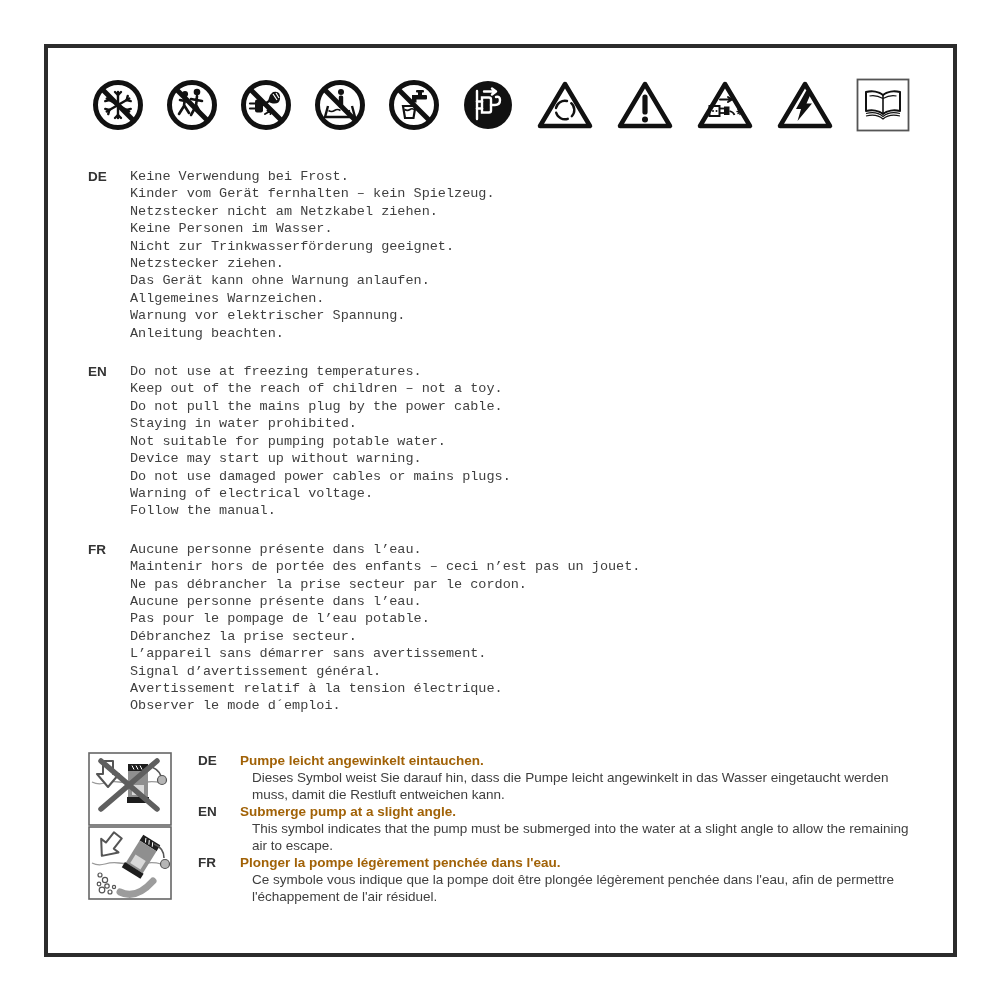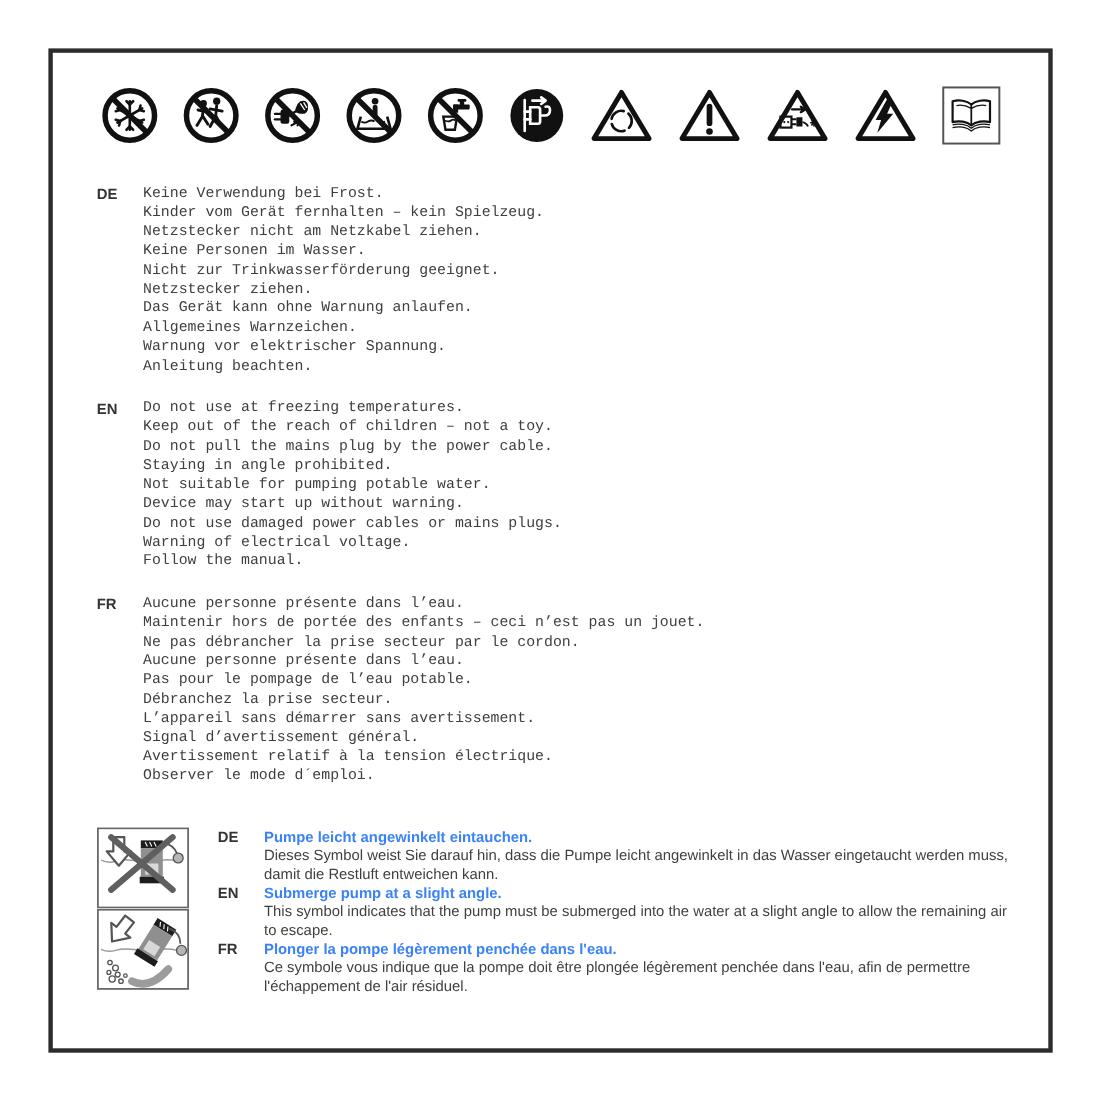--- a/index.html
+++ b/index.html
@@ -12,22 +12,22 @@
   .lang-block{display:flex;padding-left:40px;margin-top:36px;}
   .lang-block + .lang-block{margin-top:21px;}
   .lang-label{width:42px;font-weight:bold;font-size:13.5px;line-height:17.4px;color:#333;}
   .lang-lines{font-size:13.5px;line-height:17.4px;font-family:Liberation Mono, monospace;}
   .note{display:flex;gap:26px;padding-left:40px;padding-right:26px;margin-top:37px;}
   .pictos{width:84px;flex:0 0 84px;}
   .pictos svg{display:block;}
   .note-texts{flex:1;}
   .note-item{display:grid;grid-template-columns:42px 1fr;font-size:13.5px;line-height:17px;}
   .note-lang{font-weight:bold;color:#333;}
-  .note-title{font-weight:bold;color:#3b82f6;}
-  .note-body{grid-column:2;}
+  .note-title{font-weight:bold;color:#a16207;}
+  .note-body{grid-column:2;margin-left:12px;}
 </style>
 </head>
 <body>
 
 <div class="page">
   <div class="frame">
 
     <div class="icon-row">
 
       <span>
@@ -224,21 +224,21 @@
         </div>
     </section>
 
     <section class="lang-block">
       <div class="lang-label">EN</div>
       <div class="lang-lines">
 
       <div class="line">Do not use at freezing temperatures.</div>
           <div class="line">Keep out of the reach of children – not a toy.</div>
           <div class="line">Do not pull the mains plug by the power cable.</div>
-          <div class="line">Staying in angle prohibited.</div>
+          <div class="line">Staying in water prohibited.</div>
           <div class="line">Not suitable for pumping potable water.</div>
           <div class="line">Device may start up without warning.</div>
           <div class="line">Do not use damaged power cables or mains plugs.</div>
           <div class="line">Warning of electrical voltage.</div>
           <div class="line">Follow the manual.</div>
         </div>
     </section>
 
     <section class="lang-block">
       <div class="lang-label">FR</div>

